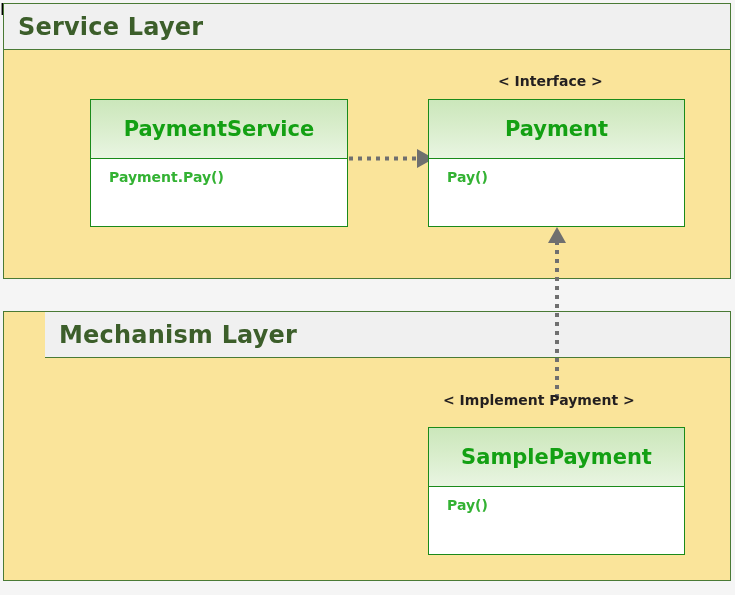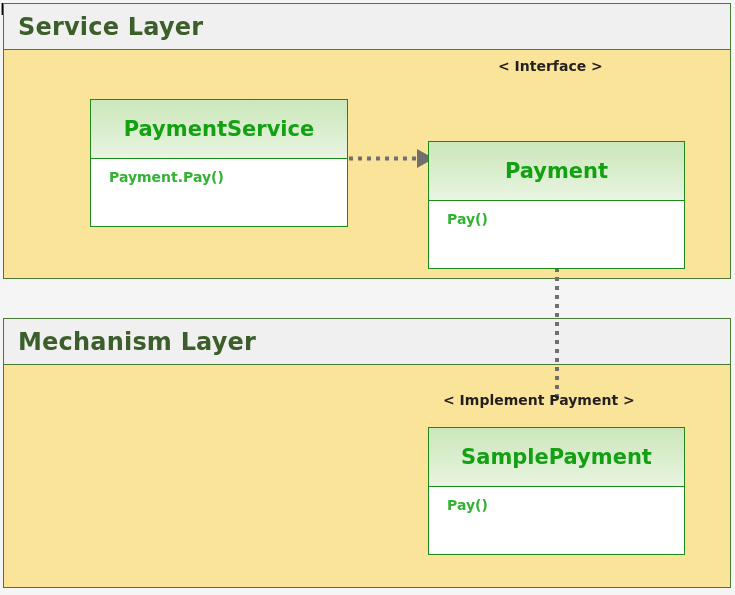--- a/index.html
+++ b/index.html
@@ -44,21 +44,21 @@
     letter-spacing: 0.2px;
     white-space: nowrap;
   }
   .layer-body {
     position: relative;
     background: #fae49a;
   }
 
   #layer-service   { top: 3px;   height: 276px; }
   #layer-service   .layer-body { height: 228px; }
-  #layer-mechanism { top: 318px; height: 270px; }
+  #layer-mechanism { top: 311px; height: 270px; padding-left: 41px; }
   #layer-mechanism .layer-body { height: 222px; }
 
   
   .uml-class {
     position: absolute;
     box-sizing: border-box;
     border: 1px solid #1a8a1a;
     background: #ffffff;
     z-index: 5;
   }
@@ -96,24 +96,24 @@
     position: absolute;
     font-size: 14px;
     font-weight: bold;
     color: #231f20;
     white-space: nowrap;
     z-index: 6;
   }
 
   
   #class-payment-service { left: 46px;  top: 99px;  width: 258px; height: 128px; margin-left: 44px; }
-  #class-payment         { left: 428px; top: 99px;  width: 257px; height: 128px; margin-top: 42px; }
+  #class-payment         { left: 428px; top: 99px;  width: 257px; height: 128px; }
   #class-sample-payment  { left: 428px; top: 427px; width: 257px; height: 128px; }
 
-  #label-interface           { left: 498px; top: 58px;  }
+  #label-interface           { left: 498px; top: 73px;  }
   #label-implement-payment   { left: 443px; top: 392px; }
 
   
   .connector { position: absolute; z-index: 4; }
   #connector-realization-horizontal { left: 300px; top: 146px; width: 134px; height: 26px; }
   #connector-realization-vertical   { left: 540px; top: 222px; width: 34px;  height: 176px; }
 </style>
 </head>
 <body>
 

